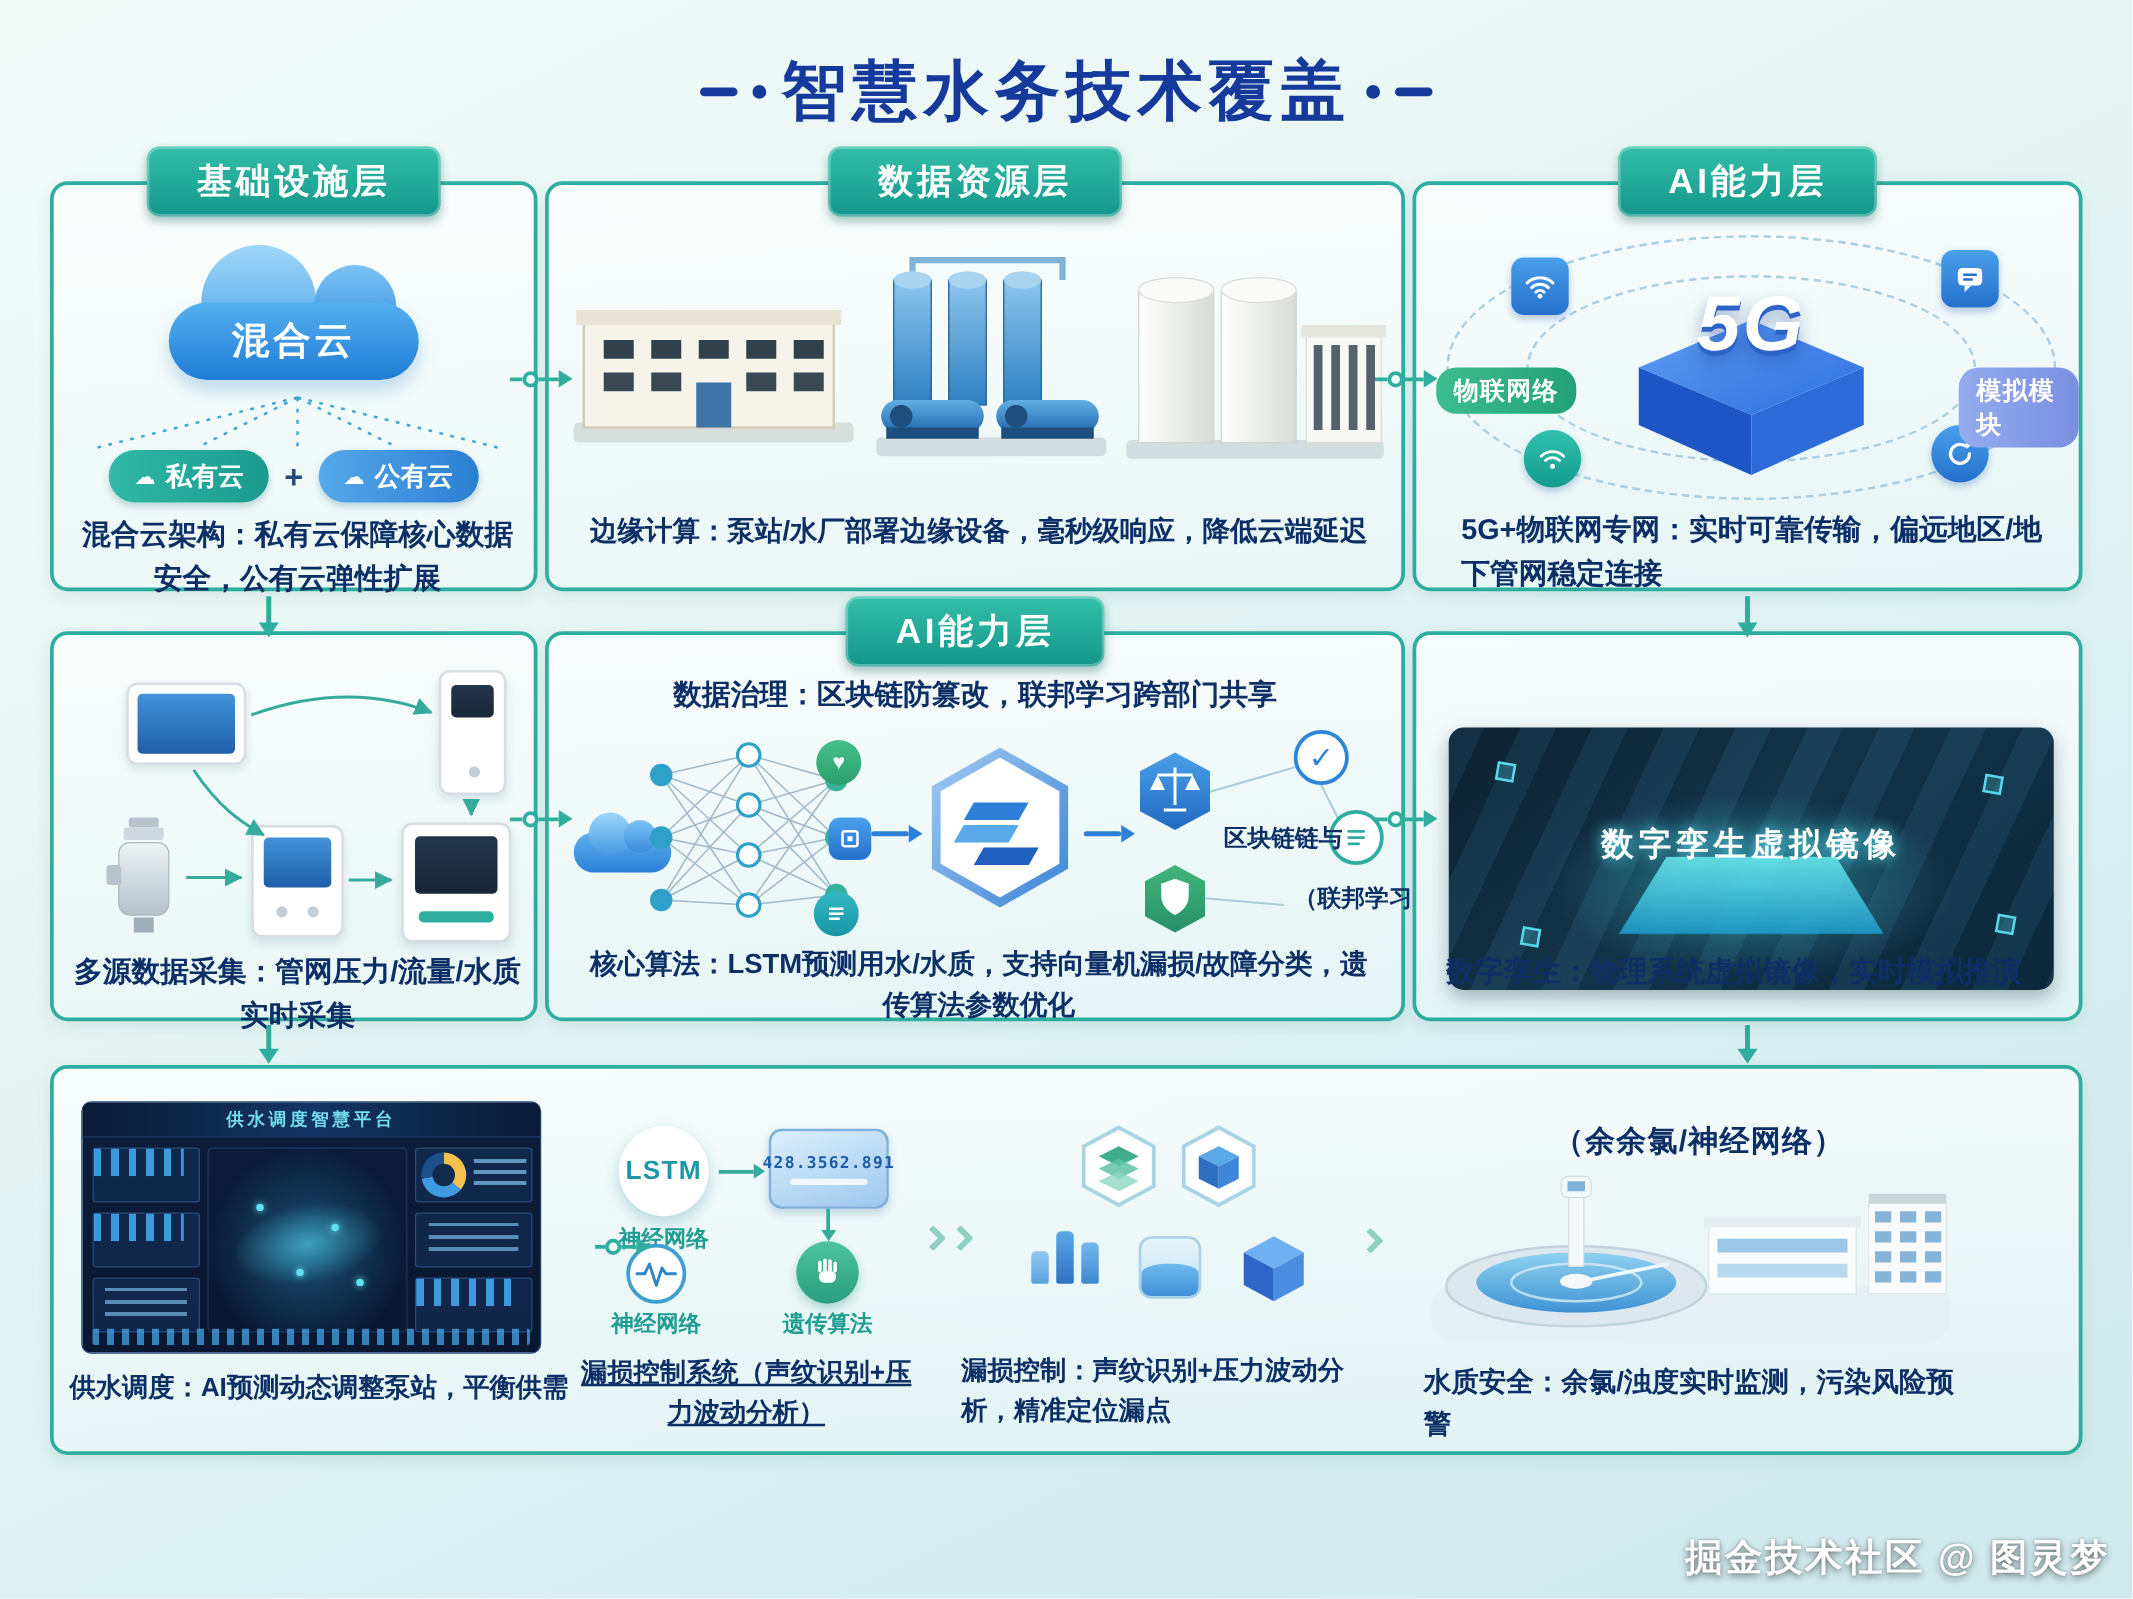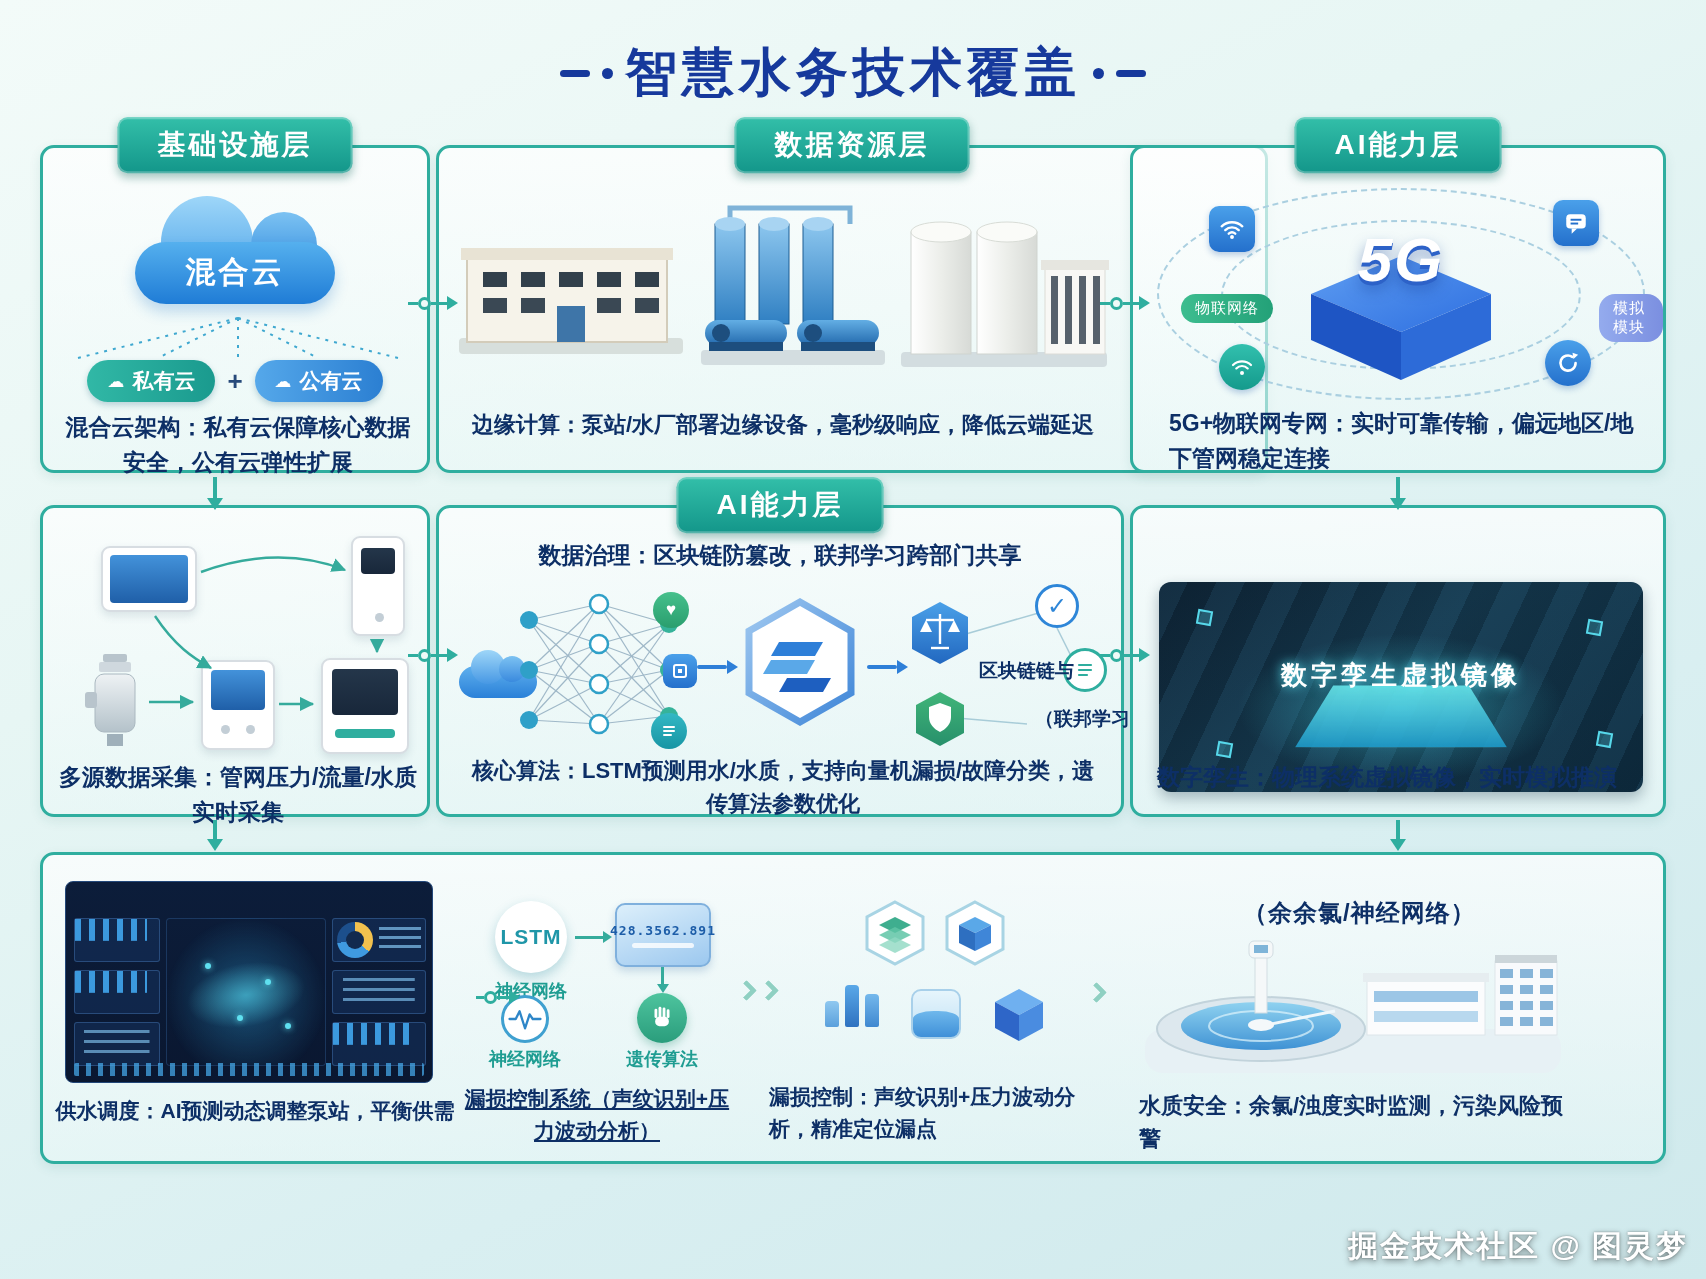--- a/index.html
+++ b/index.html
@@ -63,21 +63,21 @@
 
 .orbit{position:absolute;border:2px dashed #aacfe0;border-radius:50%;}
 .g5text{position:absolute;text-align:center;color:#fff;font-size:62px;font-weight:bold;font-style:italic;letter-spacing:2px;
  text-shadow:0 4px 0 #2d62c8, 0 8px 14px rgba(20,60,150,.5);z-index:3;}
 .badge-sq{position:absolute;width:46px;height:46px;border-radius:10px;display:flex;align-items:center;justify-content:center;
  background:linear-gradient(180deg,#4aa0ea,#2470cc);box-shadow:0 3px 6px rgba(30,90,170,.3);z-index:3;}
 .badge-ci{position:absolute;width:46px;height:46px;border-radius:50%;display:flex;align-items:center;justify-content:center;z-index:3;
  box-shadow:0 3px 6px rgba(30,90,170,.3);}
 .badge-ci.teal{background:linear-gradient(180deg,#32c0ae,#149a8c);}
 .badge-ci.blue{background:linear-gradient(180deg,#4aa0ea,#2470cc);}
-.net-pill{position:absolute;color:#fff;font-weight:normal;font-size:15px;padding:5px 14px;border-radius:16px;letter-spacing:1px;z-index:3;margin-left:32px;}
+.net-pill{position:absolute;color:#fff;font-weight:bold;font-size:20px;padding:5px 14px;border-radius:16px;letter-spacing:1px;z-index:3;}
 .net-pill.green{background:linear-gradient(90deg,#3dbd8f,#23a178);}
 .net-pill.violet{background:linear-gradient(90deg,#94abee,#7b8fe0);}
 
 
 .device{position:absolute;background:#fff;border:2px solid #d7dde2;border-radius:9px;box-shadow:0 4px 8px rgba(60,90,110,.14);}
 .screen{position:absolute;background:linear-gradient(180deg,#4392da,#1f5fa8);border-radius:4px;}
 .screen.dark{background:linear-gradient(180deg,#24364a,#18273a);}
 .btn-dot{position:absolute;width:9px;height:9px;border-radius:50%;background:#c3ced6;}
 .teal-strip{position:absolute;height:9px;border-radius:4px;background:#2fae9f;}
 
@@ -198,21 +198,21 @@
       </span>
       <span class="plus">+</span>
       <span class="mini-pill blue">
         <span class="mini-ic">☁</span>
         <span>公有云</span>
       </span>
     </div>
     <div class="caption" style="left:16px;top:262px;width:358px;font-size:23px;">混合云架构：私有云保障核心数据安全，公有云弹性扩展</div>
   </section>
 
-  <section class="panel" style="left:436px;top:145px;width:832px;height:328px;">
+  <section class="panel" style="left:436px;top:145px;width:688px;height:328px;">
     <div class="pill">数据资源层</div>
     <svg style="position:absolute;left:14px;top:32px;" width="660" height="215" viewBox="0 0 660 215">
       <defs>
         <linearGradient id="tankB" x1="0" y1="0" x2="0" y2="1">
             <stop offset="0" stop-color="#8cc6ee"></stop>
             <stop offset="1" stop-color="#2f7fc2"></stop>
           </linearGradient>
         <linearGradient id="pumpB" x1="0" y1="0" x2="0" y2="1">
             <stop offset="0" stop-color="#63aee4"></stop>
             <stop offset="1" stop-color="#2168ac"></stop>
@@ -528,20 +528,23 @@
       <span class="cube" style="left:428px;top:38px;"></span>
       <span class="cube" style="left:58px;top:160px;"></span>
       <span class="cube" style="left:438px;top:150px;"></span>
     </div>
     <div class="caption" style="left:24px;top:252px;width:496px;font-size:23px;text-align:left;">数字孪生：物理系统虚拟镜像，实时模拟推演</div>
   </section>
 
   <section class="panel" style="left:40px;top:852px;width:1626px;height:312px;">
 
     <div class="dash" style="left:22px;top:26px;width:368px;height:202px;">
+      <div class="dash-head">
+        <span class="dash-title">供水调度智慧平台</span>
+      </div>
       <div class="dash-card dc-bars" style="left:8px;top:36px;width:86px;height:44px;"></div>
       <div class="dash-card dc-bars" style="left:8px;top:88px;width:86px;height:44px;"></div>
       <div class="dash-card dc-lines" style="left:8px;top:140px;width:86px;height:44px;"></div>
       <div class="dash-map" style="left:100px;top:36px;width:160px;height:148px;">
         <span class="map-glow"></span>
         <span class="m-dot" style="left:38px;top:44px;"></span>
         <span class="m-dot" style="left:98px;top:60px;"></span>
         <span class="m-dot" style="left:70px;top:96px;"></span>
         <span class="m-dot" style="left:118px;top:104px;"></span>
       </div>

